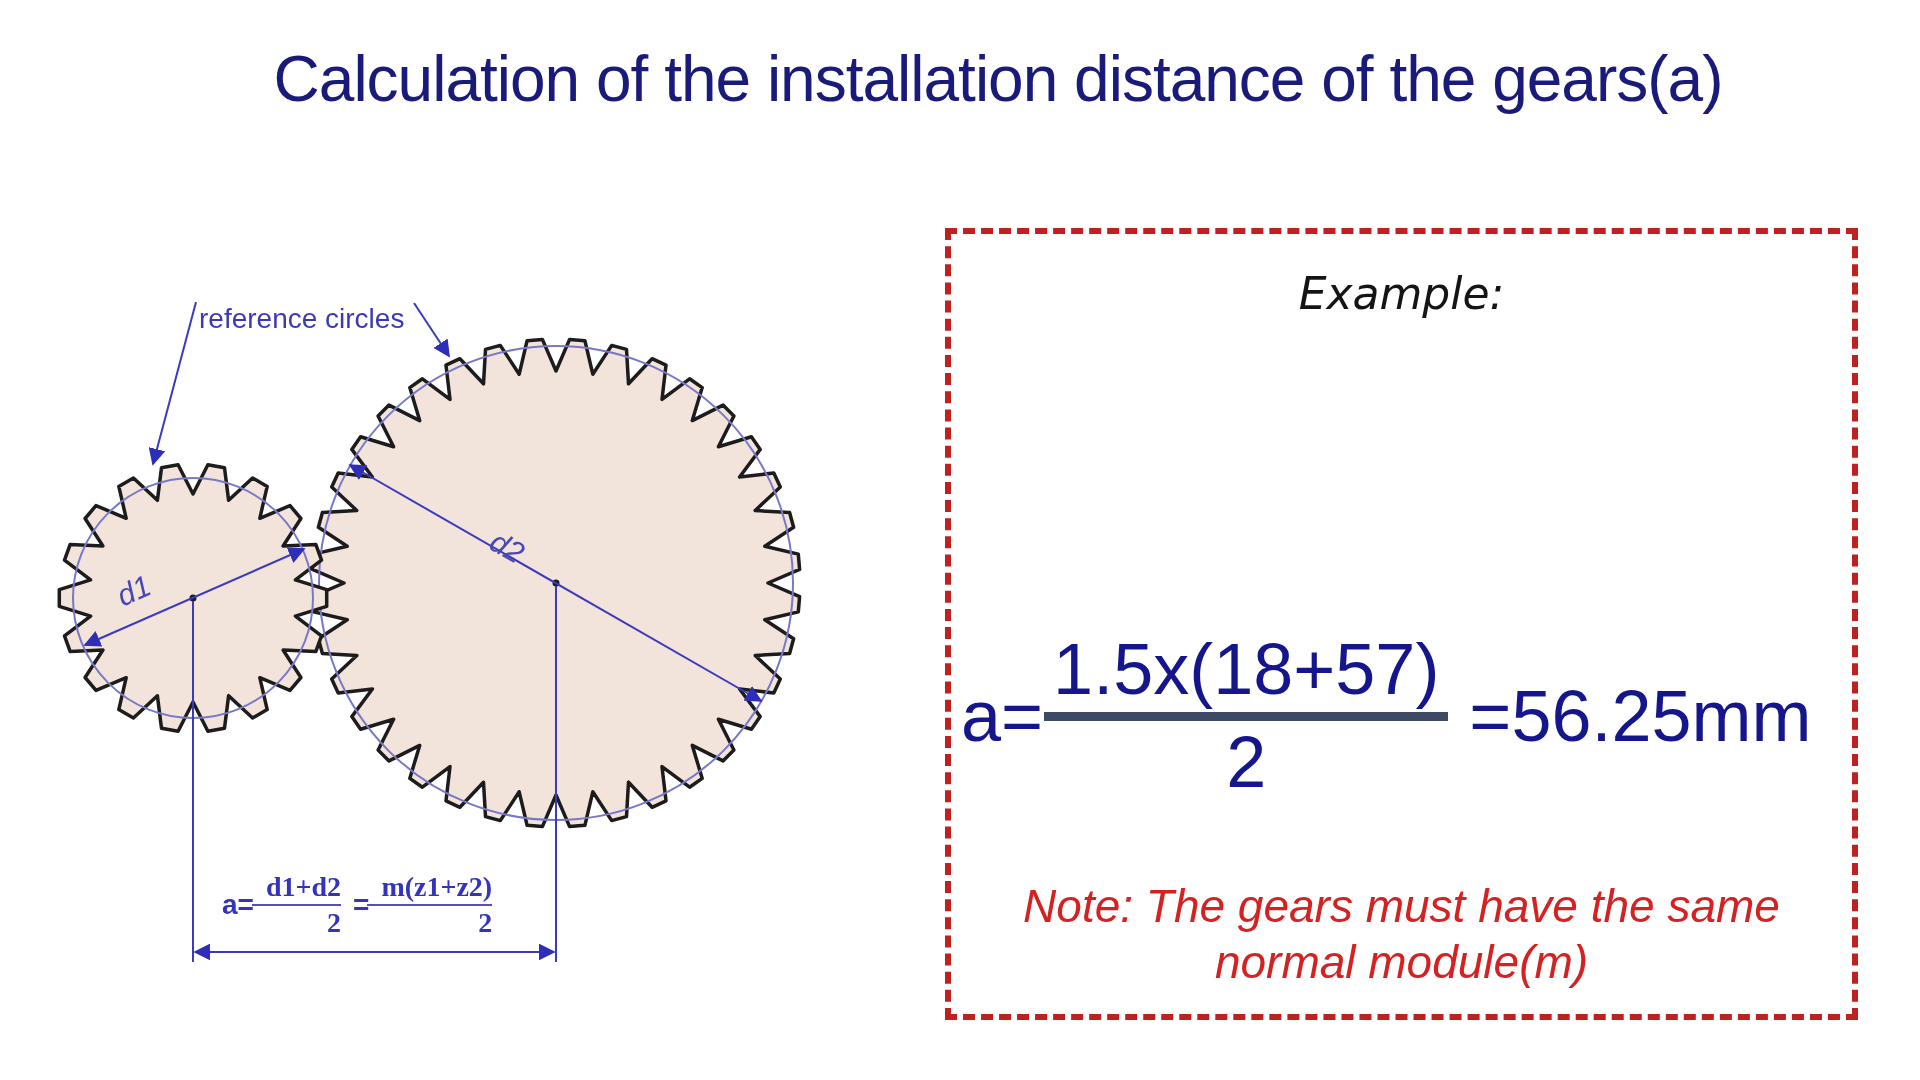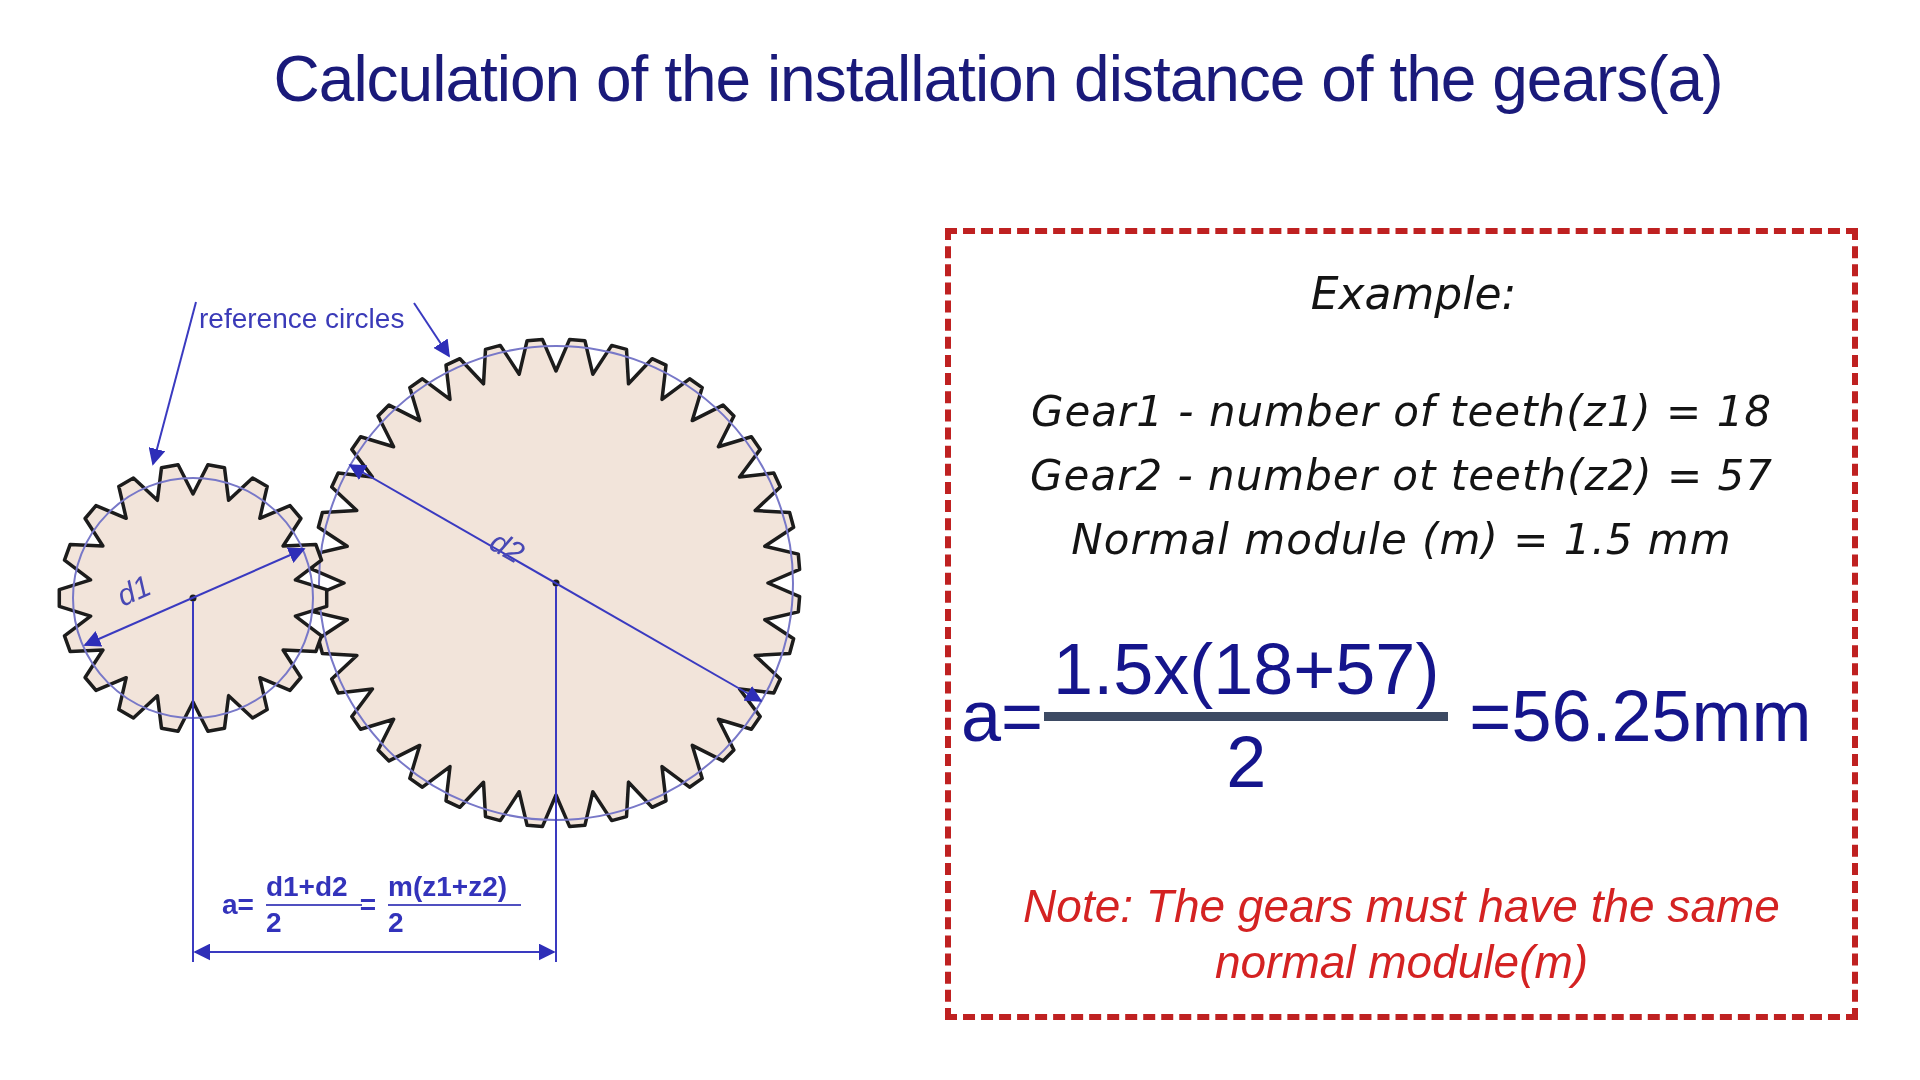--- a/index.html
+++ b/index.html
@@ -10,29 +10,29 @@
   .page-title{
     position:absolute;left:0;top:42px;width:1920px;text-align:center;
     font-size:64px;letter-spacing:-1px;color:#1a1a7a;font-weight:400;margin-left:38px;
   }
   
   .diagram-svg{position:absolute;left:0;top:0;}
   .dim-text{
     position:absolute;left:222px;top:872px;display:flex;align-items:center;gap:12px;
     color:#3333bb;font-weight:700;font-size:28px;
   }
-  .dim-frac{display:flex;flex-direction:column;align-items:flex-start;line-height:30px;}
+  .dim-frac{display:flex;flex-direction:column;align-items:flex-end;line-height:30px;font-family:Liberation Serif, serif;}
   .dim-frac .bar{height:2px;background:#5050c0;width:calc(100% + 14px);margin:2px 0;}
   
   .example-box{
     position:absolute;left:945px;top:228px;width:913px;height:792px;
     border:6px dashed #bf2121;box-sizing:border-box;
   }
   .example-heading{
-    position:absolute;left:12px;top:34px;width:100%;text-align:center;
+    position:absolute;left:0;top:34px;width:100%;text-align:center;
     font-family:"DejaVu Sans", sans-serif;font-style:italic;
     font-size:44px;color:#141414;
   }
   .example-lines{
     position:absolute;left:0;top:146px;width:100%;text-align:center;
     font-family:"DejaVu Sans", sans-serif;font-style:italic;
     font-size:42px;line-height:64px;color:#141414;letter-spacing:1px;
   }
   .big-formula{
     position:absolute;left:10px;top:396px;width:calc(100% - 20px);
@@ -95,25 +95,20 @@
   <span>=</span>
   <span class="dim-frac">
     <span>m(z1+z2)</span>
     <span class="bar"></span>
     <span>2</span>
   </span>
 </div>
 
 <div class="example-box">
   <div class="example-heading">Example:</div>
-  <div class="example-lines">
-    <div>Gear1 - number of teeth(z1) = 18</div>
-    <div>Gear2 - number ot teeth(z2) = 57</div>
-    <div>Normal module (m) = 1.5 mm</div>
-  </div>
   <div class="big-formula">
     <span>a=</span>
     <span class="big-frac">
       <span>1.5x(18+57)</span>
       <span class="bar"></span>
       <span>2</span>
     </span>
     <span class="big-result">=56.25mm</span>
   </div>
   <div class="note-text">

